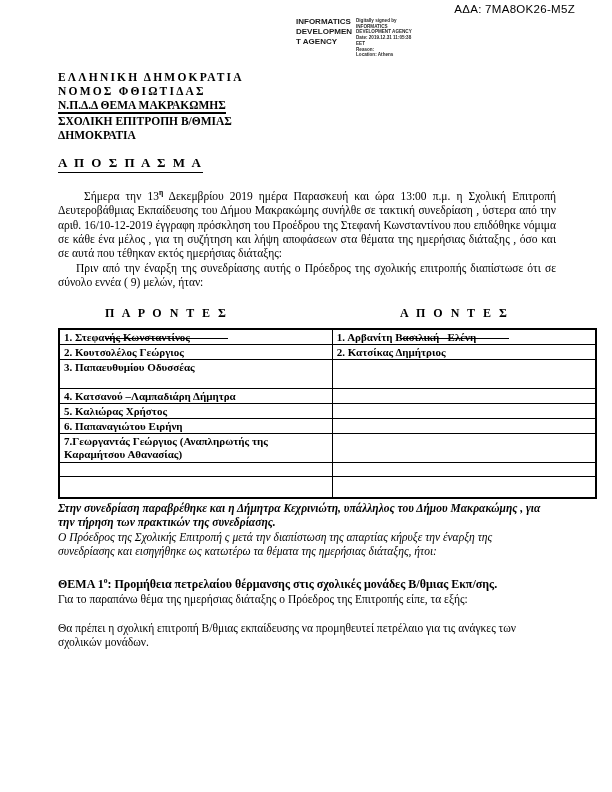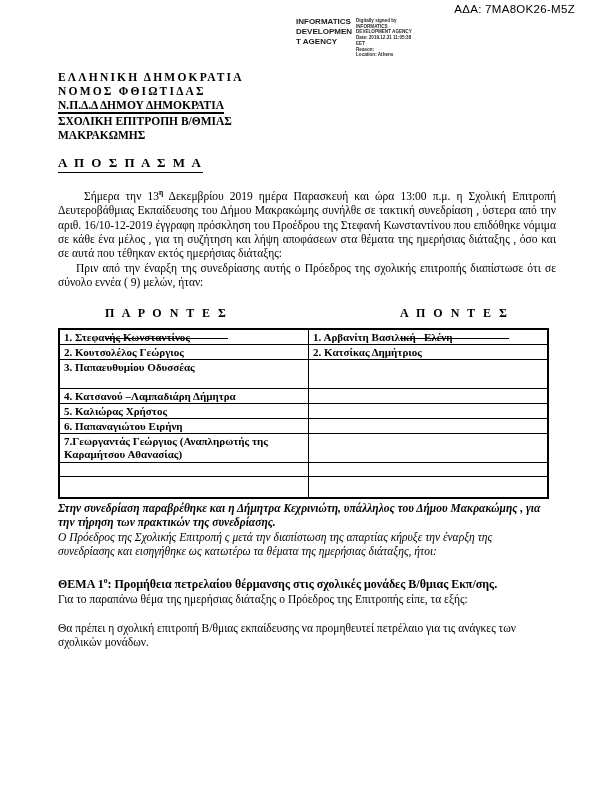--- a/index.html
+++ b/index.html
@@ -57,21 +57,21 @@
   .presence-row { position:relative; height:16px; margin-top:16px; }
   .presence-label {
     position:absolute; top:0;
     font-weight:bold; font-size:12px; letter-spacing:2.5px;
     border-bottom:1.6px solid #000; padding-bottom:17px;
   }
   .presence-left { left:47px; }
   .presence-right { left:342px; }
   
   table.att {
-    width:491px; margin-top:6px;
+    width:539px; margin-top:6px;
     border-collapse:collapse; table-layout:fixed;
     border:2.5px solid #000;
     font-size:11px; font-weight:bold; line-height:13px;
   }
   table.att td {
     border:1.5px solid #000;
     padding:1px 3px 0 4px;
     vertical-align:top;
     overflow:hidden;
   }
@@ -107,23 +107,23 @@
 EET
 Reason:
 Location: Athens</div>
   </div>
 
   <div class="content">
 
     <div class="letterhead">
       <div class="lh-spaced">ΕΛΛΗΝΙΚΗ  ΔΗΜΟΚΡΑΤΙΑ</div>
       <div class="lh-spaced">ΝΟΜΟΣ  ΦΘΙΩΤΙΔΑΣ</div>
-      <div><span class="lh-underline">Ν.Π.Δ.Δ ΔΗΜΟΥ ΔΗΜΟΚΡΑΤΙΑ</span></div>
+      <div><span class="lh-underline">Ν.Π.Δ.Δ ΘΕΜΑ ΜΑΚΡΑΚΩΜΗΣ</span></div>
       <div>ΣΧΟΛΙΚΗ ΕΠΙΤΡΟΠΗ Β/ΘΜΙΑΣ</div>
-      <div>ΜΑΚΡΑΚΩΜΗΣ</div>
+      <div>ΔΗΜΟΚΡΑΤΙΑ</div>
     </div>
 
     <div class="title-block">
       <span class="title-main">Α Π Ο Σ Π Α Σ Μ Α</span>
     </div>
 
     <div class="para p1"><span class="p1-indent"></span><span>Σήμερα την </span><span class="b">13</span><sup class="sm">η</sup><span class="b"> Δεκεμβρίου 2019 </span><span>ημέρα Παρασκευή και ώρα </span><span class="b">13:00</span><span> π.μ.  η </span><span class="b">Σχολική Επιτροπή Δευτεροβάθμιας Εκπαίδευσης του Δήμου Μακρακώμης</span><span>  συνήλθε σε τακτική συνεδρίαση ,  ύστερα από την αριθ. 16/10-12-2019 έγγραφη πρόσκληση του Προέδρου της  Στεφανή Κωνσταντίνου που επιδόθηκε νόμιμα σε κάθε ένα μέλος , για τη συζήτηση και λήψη αποφάσεων στα θέματα της ημερήσιας διάταξης , όσο και σε αυτά που τέθηκαν εκτός ημερήσιας διάταξης:</span></div>
 
     <div class="para p2"><span class="p2-indent"></span><span>Πριν  από την έναρξη της συνεδρίασης αυτής ο Πρόεδρος της σχολικής επιτροπής διαπίστωσε  ότι σε σύνολο εννέα ( 9) μελών, ήταν:</span></div>
 

